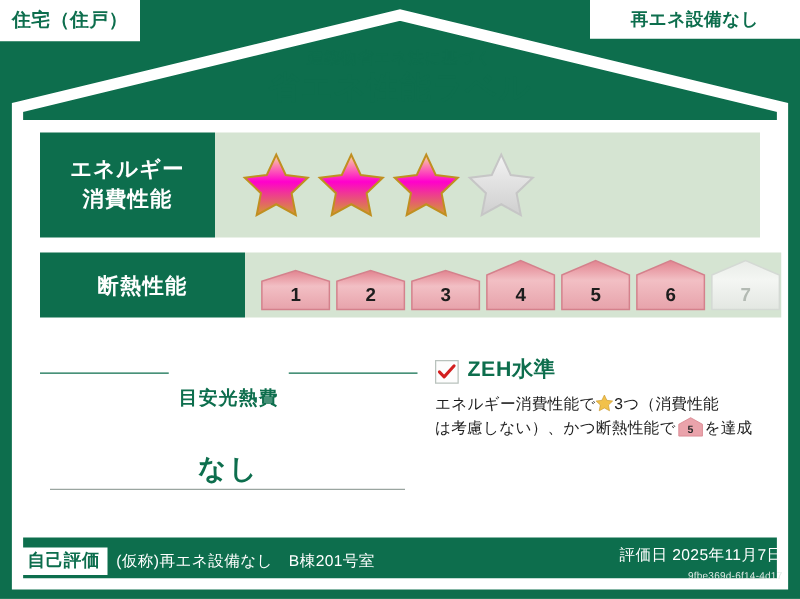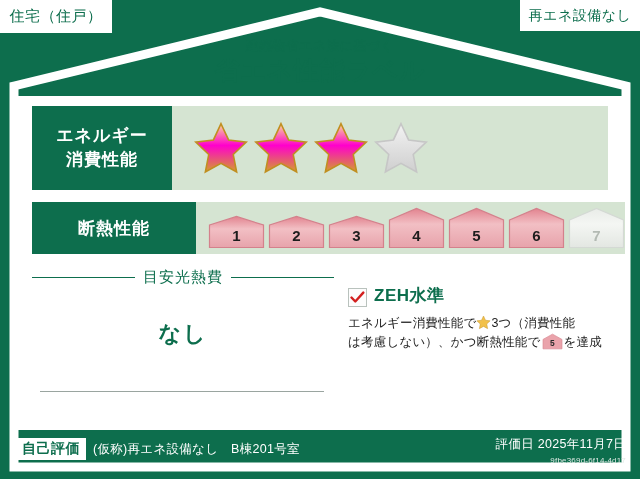--- a/index.html
+++ b/index.html
@@ -22,33 +22,33 @@
     left: 8px; top: 6px;
     width: 624px; height: 467px;
     pointer-events: none;
   }
 
   
   .badge {
     position: absolute;
     background: #ffffff;
     color: #0d6e4d;
-    font-weight: normal;
+    font-weight: bold;
     letter-spacing: 0.5px;
     display: flex; align-items: center; justify-content: center;
     z-index: 6;
   }
   #badge-left {
     left: 0px; top: 0px;
     width: 112px; height: 33px;
     font-size: 15px;
   }
   #badge-right {
     right: 0px; top: 0px;
-    width: 120px; height: 31px;
+    width: 168px; height: 31px;
     font-size: 14px;
   }
 
   
   #title-block {
     position: absolute;
     left: 0; right: 0; top: 38px;
     text-align: center;
     z-index: 5;
     color: #0d6e4d;
@@ -109,22 +109,23 @@
   #lower { position: absolute; left: 14px; top: 170px; width: 576px; height: 152px; display: flex; }
   #cost-col { width: 302px; position: relative; }
   #zeh-col  { flex: 1; position: relative; padding-left: 14px; padding-top: 18px;}
 
   #cost-head {
     display: flex; align-items: center; gap: 8px;
     margin-top: 2px;
   }
   #cost-head .rule { flex: 1; height: 1px; background: #0d6e4d; }
   #cost-head-text {
-    color: #0d6e4d; font-weight: normal; font-size: 15px; letter-spacing: 1px;
+    color: #0d6e4d; font-weight: bold; font-size: 15px; letter-spacing: 1px;
     white-space: nowrap;
+    margin-top: 41px;
   }
   #cost-value {
     margin-top: 32px;
     text-align: center;
     color: #0d6e4d;
     font-size: 22px;
     font-weight: bold;
     letter-spacing: 2px;
   }
   #cost-rule-bottom {

